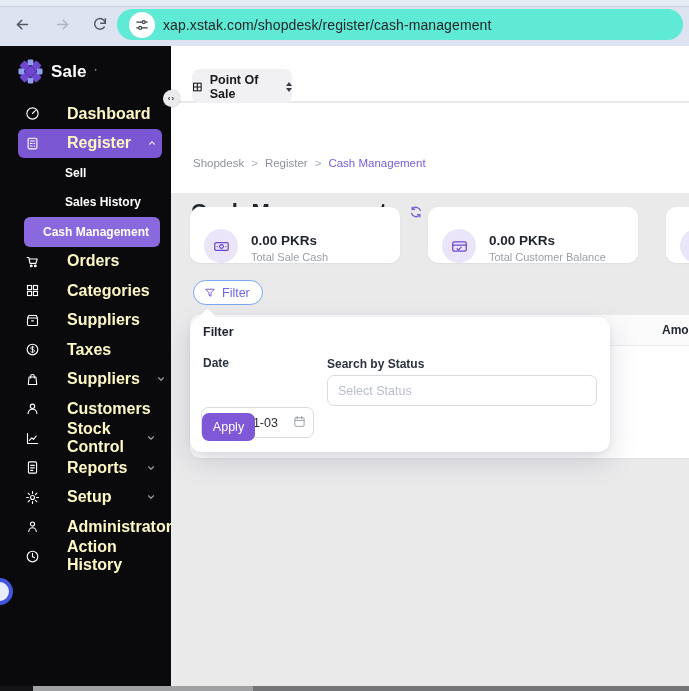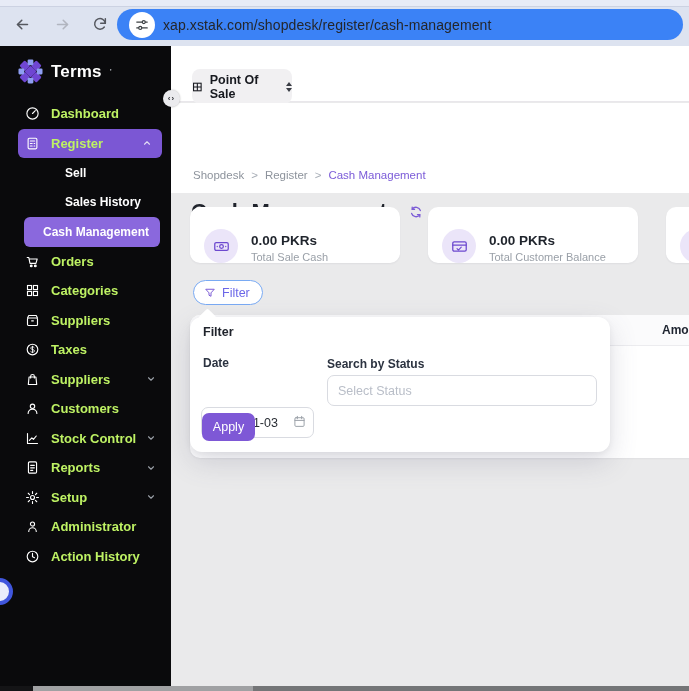--- a/index.html
+++ b/index.html
@@ -3,34 +3,34 @@
 <meta charset="utf-8">
 <style>
   * { margin:0; padding:0; box-sizing:border-box; }
   body { font-family:"Liberation Sans", sans-serif; background:#fff; }
   .root { position:relative; width:689px; height:691px; overflow:hidden; background:#eaeaeb; }
 
   
   .chrome { position:absolute; top:0; left:0; right:0; height:46px; background:#dde3f0; z-index:20; }
   .chrome-topstrip { position:absolute; top:0; left:0; right:0; height:7px; background:#e7ebf6; border-bottom:1px solid #ccd2e2; }
   .nav-btn { position:absolute; top:13px; width:22px; height:22px; display:flex; align-items:center; justify-content:center; }
-  .url-pill { position:absolute; left:117px; top:9px; width:566px; height:31px; background:#3b82f6; border-radius:16px; display:flex; align-items:center; padding-left:12px; }
+  .url-pill { position:absolute; left:117px; top:9px; width:566px; height:31px; background:#5eead4; border-radius:16px; display:flex; align-items:center; padding-left:12px; }
   .tune-wrap { width:26px; height:26px; border-radius:50%; background:#fff; display:flex; align-items:center; justify-content:center; }
   .url-text { margin-left:8px; font-size:14px; color:#24262b; letter-spacing:.1px; }
 
   
   .sidebar { position:absolute; left:0; top:46px; width:171px; bottom:5px; background:#0a0a0c; color:#fff; z-index:10; }
   .logo-row { position:absolute; top:13px; left:18px; display:flex; align-items:center; gap:8px; }
   .logo-text { font-size:17px; font-weight:700; color:#fff; letter-spacing:.2px; }
   .logo-tick { font-size:9px; color:#cfd3da; vertical-align:top; }
   .collapse-btn { position:absolute; left:163px; top:90px; width:17px; height:17px; border-radius:50%;
     background:#ebebee; color:#2f3136; font-size:8px; font-weight:700; letter-spacing:1px;
     display:flex; align-items:center; justify-content:center; z-index:30; box-shadow:0 0 2px rgba(0,0,0,.3); }
   .nav { position:absolute; top:53px; left:0; right:0; }
-  .nav-item { height:29.5px; display:flex; align-items:center; padding-left:25px; font-size:13px; font-weight:700; color:#bef264; }
+  .nav-item { height:29.5px; display:flex; align-items:center; padding-left:25px; font-size:16px; font-weight:700; color:#fef9c3;gap:16px; }
   .nav-item .icn { width:15px; height:15px; margin-right:11px; display:flex; align-items:center; justify-content:center; flex:0 0 15px; }
   .nav-item .chev { margin-left:auto; margin-right:15px; display:flex; }
   .nav-item.main-active { background:#7b57d4; border-radius:6px; margin:0 9px 0 18px; padding-left:7px; }
   .nav-item.main-active .chev { margin-right:10px; }
   .nav-sub { height:29.5px; display:flex; align-items:center; padding-left:65px; font-size:12px; font-weight:700; color:#fff; }
   .nav-sub.sub-active { background:#8a68dd; border-radius:6px; margin:0 11px 0 24px; padding-left:19px; }
   .side-footer { position:absolute; left:0; right:0; bottom:0; border-top:1px solid #f2f2f2; padding:7px 13px 9px; }
   .copyright { font-size:11px; font-weight:700; color:#fff; }
   .foot-links { display:flex; gap:26px; margin-top:5px; }
   .foot-links span { font-size:11px; font-weight:700; color:#fff; text-decoration:underline; }
@@ -40,21 +40,21 @@
   
   .content { position:absolute; left:171px; top:46px; right:0; bottom:5px; background:#eaeaeb; }
   .band1 { position:absolute; top:0; left:0; right:0; height:56px; background:#fff; border-bottom:1px solid #e9e7eb; }
   .band2 { position:absolute; top:57px; left:0; right:0; height:90px; background:#fff; }
   .pos-btn { position:absolute; left:21px; top:13px; width:100px; height:35px; background:#f1f0f2; border-radius:8px;
     display:flex; align-items:center; justify-content:center; gap:7px;margin-top:10px; }
   .pos-label { font-size:12.5px; font-weight:700; color:#17191f; }
   .sort-arrows { display:flex; flex-direction:column; gap:2px; }
   .tri-up { width:0; height:0; border-left:3.5px solid transparent; border-right:3.5px solid transparent; border-bottom:4.5px solid #3a3d45; }
   .tri-dn { width:0; height:0; border-left:3.5px solid transparent; border-right:3.5px solid transparent; border-top:4.5px solid #3a3d45; }
-  .breadcrumb { position:absolute; left:22px; top:66px; font-size:11.5px; color:#8d939c; display:flex; gap:7px; }
+  .breadcrumb { position:absolute; left:22px; top:54px; font-size:11.5px; color:#8d939c; display:flex; gap:7px; }
   .breadcrumb .sep { color:#a7adb6; }
   .breadcrumb .crumb-active { color:#7b5bd8; }
   .page-title-row { position:absolute; left:20px; top:96px; display:flex; align-items:center; gap:22px; }
   .page-title { font-size:22px; font-weight:600; color:#20242c; letter-spacing:.1px; }
 
   .cards { position:absolute; top:161px; left:19px; display:flex; gap:28px; }
   .card { width:210px; height:56px; background:#fff; border-radius:10px; box-shadow:0 1px 2px rgba(30,30,60,.06);
     display:flex; align-items:flex-end; padding-left:14px; gap:13px; flex:0 0 210px; }
   .card-icon { width:34px; height:34px; border-radius:50%; background:#ebe5f9; display:flex; align-items:center; justify-content:center; flex:0 0 34px; }
   .card-value { font-size:13.5px; font-weight:700; color:#1f242c; }
@@ -141,21 +141,21 @@
           <rect x="15" y="15" width="8" height="8" rx="1.5" transform="rotate(45 19 19)"></rect>
           <rect x="8.5" y="8.5" width="9" height="9" rx="1.5" transform="rotate(45 13 13)"></rect>
         </g>
         <g fill="#8e9ef2">
           <rect x="10" y="0.5" width="6" height="6" rx="1.2"></rect>
           <rect x="10" y="19.5" width="6" height="6" rx="1.2"></rect>
           <rect x="0.5" y="10" width="6" height="6" rx="1.2"></rect>
           <rect x="19.5" y="10" width="6" height="6" rx="1.2"></rect>
         </g>
       </svg>
-      <span class="logo-text">Terms</span>
+      <span class="logo-text">Sale</span>
       <span class="logo-tick">’</span>
     </div>
 
     <div class="nav">
 
       <div class="nav-item">
         <span class="icn">
             <svg width="15" height="15" viewBox="0 0 24 24" fill="none" stroke="#fff" stroke-width="1.8" stroke-linecap="round">
               <circle cx="12" cy="12" r="9"></circle>
               <path d="M12 12l4.5-4.5"></path>

